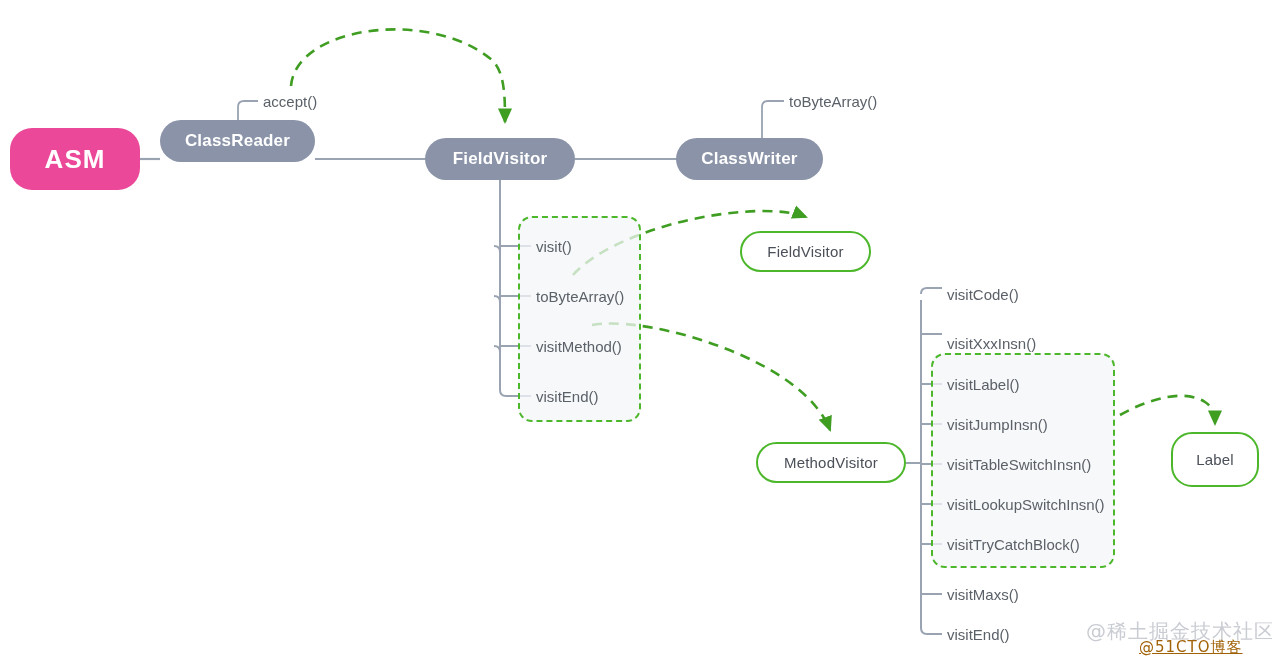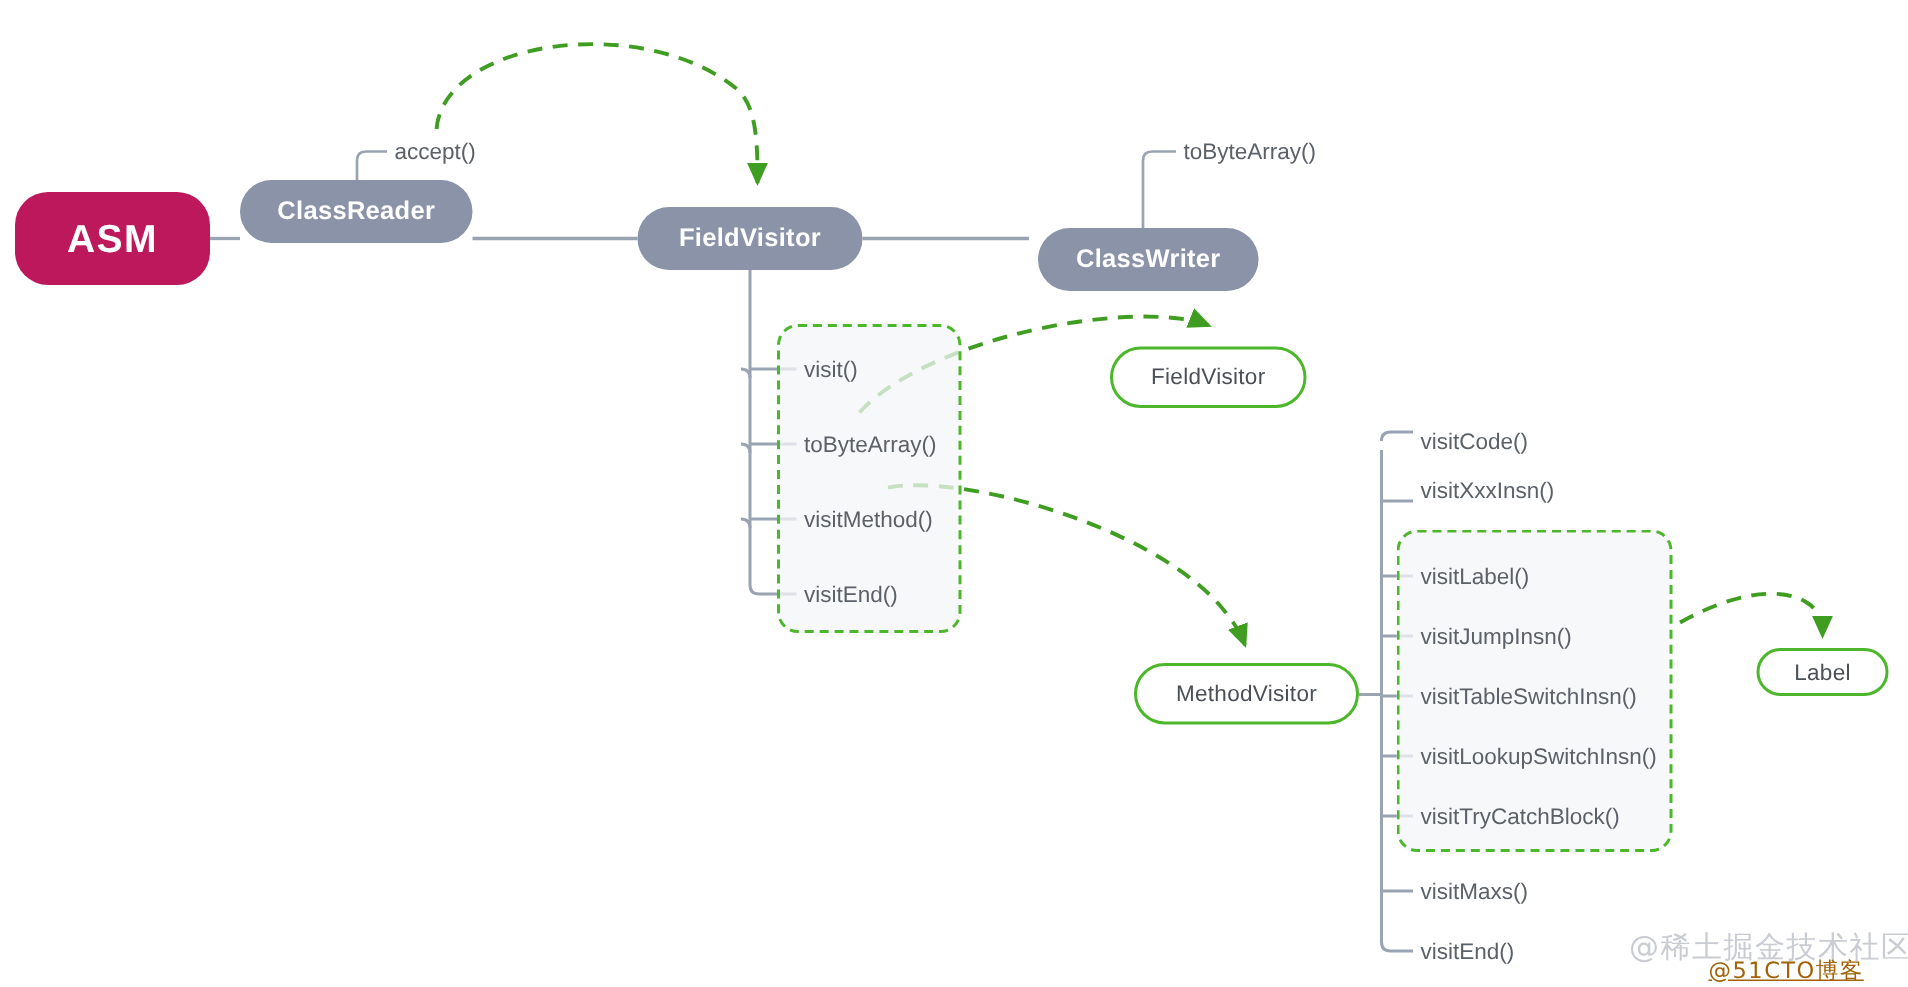--- a/index.html
+++ b/index.html
@@ -11,21 +11,21 @@
     position:relative;
   }
   #canvas{position:absolute;left:0;top:0;width:1272px;height:658px;}
   .node{
     position:absolute;
     display:flex;align-items:center;justify-content:center;
     box-sizing:border-box;
     white-space:nowrap;
   }
   .node-root{
-    background:#be185d;
+    background:#ec4899;
     color:#ffffff;
     border-radius:22px;
     font-weight:bold;
     font-size:26px;
     letter-spacing:1px;
   }
   .node-gray{
     background:#8a93a7;
     color:#ffffff;
     border-radius:21px;
@@ -136,38 +136,38 @@
 
 <div class="dash-box" style="left:518px;top:216px;width:123px;height:206px;"></div>
 <div class="dash-box" style="left:931px;top:353px;width:184px;height:215px;"></div>
 
 <div class="node node-root" style="left:10px;top:128px;width:130px;height:62px;">ASM</div>
 
 <div class="node node-gray" style="left:160px;top:120px;width:155px;height:42px;text-align:right;">ClassReader</div>
 
 <div class="node node-gray" style="left:425px;top:138px;width:150px;height:42px;">FieldVisitor</div>
 
-<div class="node node-gray" style="left:692px;top:138px;width:147px;height:42px;margin-top:14px;">ClassWriter</div>
+<div class="node node-gray" style="left:676px;top:138px;width:147px;height:42px;">ClassWriter</div>
 
 <div class="node node-green-outline" style="left:740px;top:231px;width:131px;height:41px;">FieldVisitor</div>
 
 <div class="node node-green-outline" style="left:756px;top:442px;width:150px;height:41px;">MethodVisitor</div>
 
-<div class="node node-green-outline" style="left:1171px;top:432px;width:88px;height:32px;">Label</div>
+<div class="node node-green-outline" style="left:1171px;top:432px;width:88px;height:55px;">Label</div>
 
 <div class="leaf" style="left:263px;top:94px;">accept()</div>
 <div class="leaf" style="left:789px;top:94px;">toByteArray()</div>
 
 <div class="leaf" style="left:536px;top:239px;">visit()</div>
 <div class="leaf" style="left:536px;top:289px;">toByteArray()</div>
 <div class="leaf" style="left:536px;top:339px;">visitMethod()</div>
 <div class="leaf" style="left:536px;top:389px;">visitEnd()</div>
 
 <div class="leaf" style="left:947px;top:287px;">visitCode()</div>
-<div class="leaf" style="left:947px;top:320px;">visitXxxInsn()</div>
+<div class="leaf" style="left:947px;top:336px;">visitXxxInsn()</div>
 <div class="leaf" style="left:947px;top:377px;">visitLabel()</div>
 <div class="leaf" style="left:947px;top:417px;">visitJumpInsn()</div>
 <div class="leaf" style="left:947px;top:457px;">visitTableSwitchInsn()</div>
 <div class="leaf" style="left:947px;top:497px;">visitLookupSwitchInsn()</div>
 <div class="leaf" style="left:947px;top:537px;">visitTryCatchBlock()</div>
 <div class="leaf" style="left:947px;top:587px;">visitMaxs()</div>
 <div class="leaf" style="left:947px;top:627px;">visitEnd()</div>
 
 <div class="watermark wm1" style="left:1086px;top:618px;">@稀土掘金技术社区</div>
 <div class="watermark wm2" style="left:1139px;top:638px;">@51CTO博客</div>

